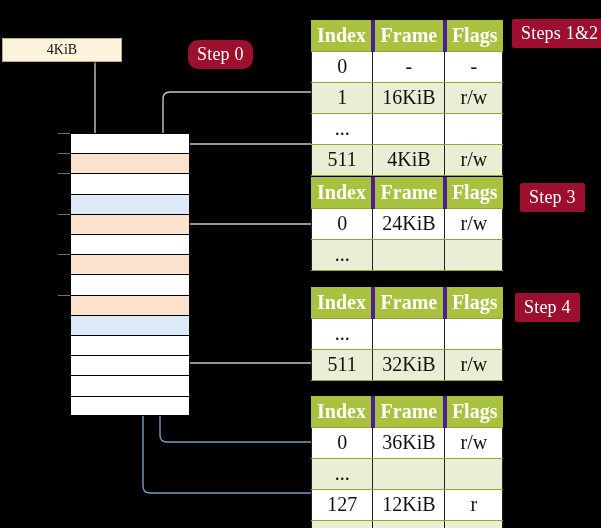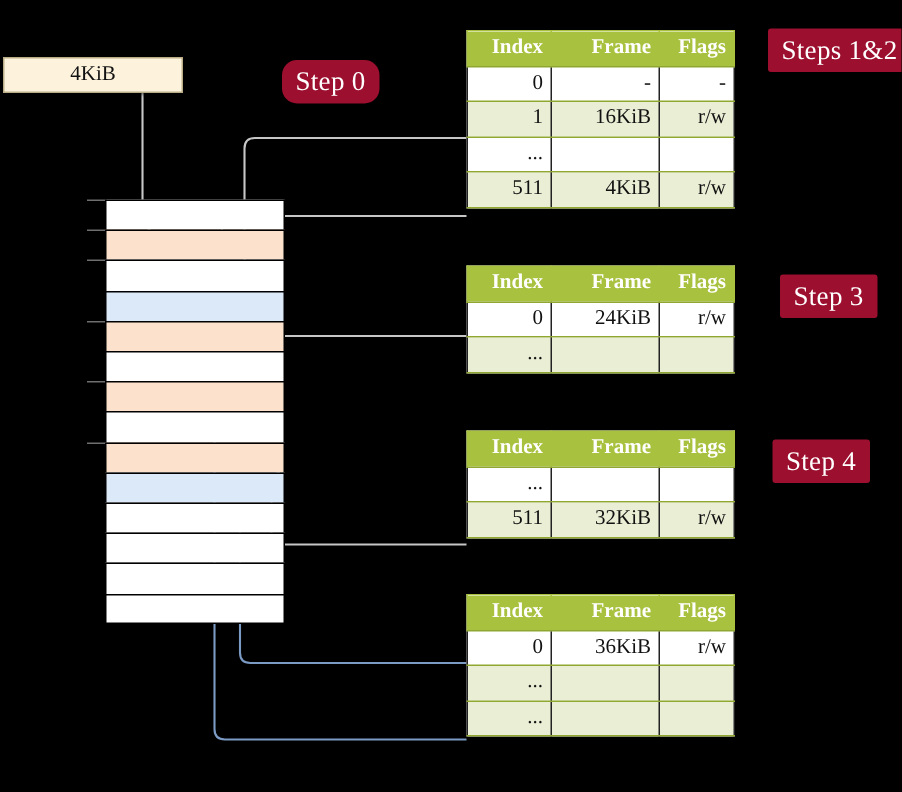--- a/index.html
+++ b/index.html
@@ -65,37 +65,37 @@
     border-collapse:collapse;
     border-spacing:0;
     background:#ffffff;
     box-shadow:2px 2px 2px rgba(0,0,0,.55);
     table-layout:fixed;
   }
   .ptable td,.ptable th{
     border:1px solid #90a830;
     padding:2px 5px 3px 5px;
     font-family:"Liberation Serif", serif;
-    font-size:14px;
+    font-size:20px;
     line-height:1.25;
     color:#111;
     height:23px;
     box-sizing:border-box;
-    text-align:right;
+    text-align:center;
     vertical-align:middle;
     overflow:hidden;
   }
   .ptable th{
     background:#a8c13e;
     color:#ffffff;
     font-weight:bold;
     border-color:#a8c13e;
     border-bottom:1px solid #8fa732;
   }
-  .ptable th + th{border-left:1px solid #4c1d95;}
+  .ptable th + th{border-left:4px solid #4c1d95;}
   .ptable td{border-left:1px solid #222;border-right:1px solid #222;}
   .ptable tr.alt td{background:#e9eed4;}
   .ptable td.hl{background:#f6f69b;}
   .col-index{width:56px;}
   .col-frame{width:72px;}
   .col-flags{width:50px;}
 
   
   #wires{position:absolute;left:0;top:0;width:601px;height:528px;pointer-events:none;}
 </style>
@@ -273,20 +273,25 @@
           <tr>
             <td class="col-index">0</td>
             <td class="col-frame">36KiB</td>
             <td class="col-flags">r/w</td>
           </tr>
           <tr class="alt">
             <td class="col-index">...</td>
             <td class="col-frame"></td>
             <td class="col-flags"></td>
           </tr>
+          <tr>
+            <td class="col-index">127</td>
+            <td class="col-frame">12KiB</td>
+            <td class="col-flags">r</td>
+          </tr>
           <tr class="alt">
             <td class="col-index">...</td>
             <td class="col-frame"></td>
             <td class="col-flags"></td>
           </tr>
         </tbody>
       </table>
     </div>
 
 </div>

